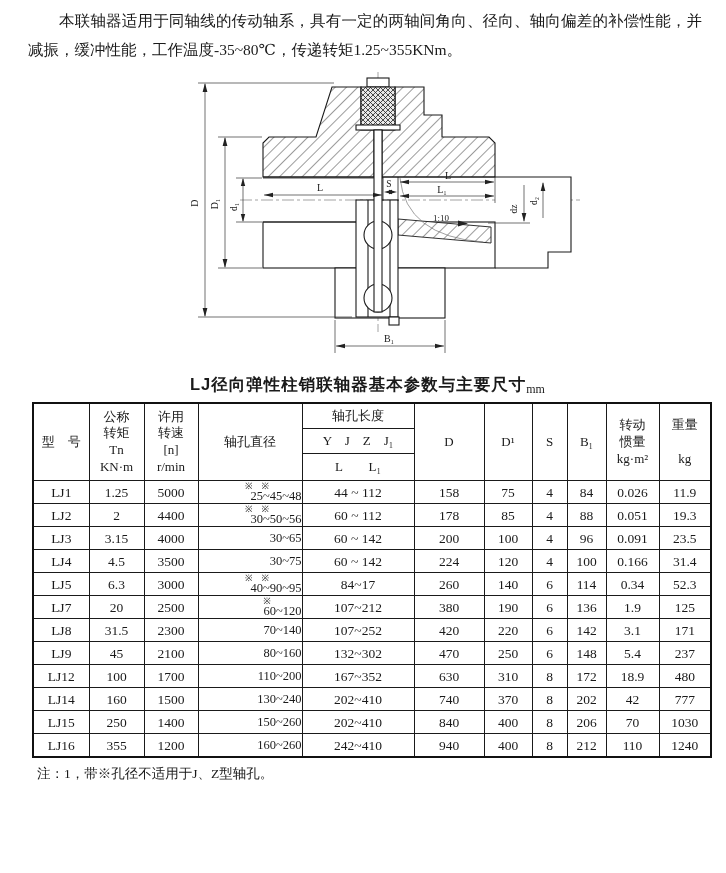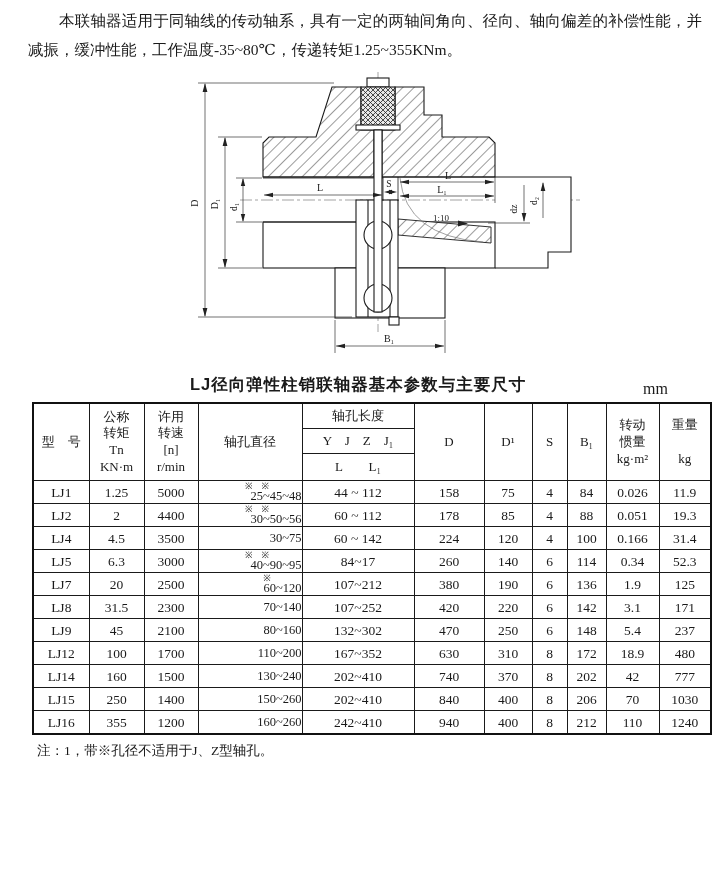--- a/index.html
+++ b/index.html
@@ -7,28 +7,28 @@
     width:726px;height:873px;margin:0 auto;background:#ffffff;
     font-family:"Liberation Serif","DejaVu Serif",serif;color:#1a1a1a;
     position:relative;overflow:hidden;
   }
   .intro{
     margin:0;padding:7px 24px 0 28px;
     font-size:15.5px;line-height:1.85;text-align:justify;text-indent:2em;
   }
   .diagram{margin:6px 0 0 148px;width:440px;height:296px;}
   .title-row{
-    display:flex;justify-content:space-between;align-items:flex-end;
+    display:flex;justify-content:flex-start;align-items:flex-end;
     padding:8px 58px 6px 190px;
   }
   .title-row h2{
     margin:0;font-size:16.5px;font-weight:700;letter-spacing:1px;
     font-family:"Liberation Sans","DejaVu Sans",sans-serif;
   }
-  .unit{font-size:16px;line-height:14px;}
+  .unit{font-size:12px;line-height:14px;}
   table.params{
     border-collapse:collapse;table-layout:fixed;
     margin-left:32px;width:678px;
     border:2px solid #111;
   }
   table.params th, table.params td{
     border:1px solid #1a1a1a;text-align:center;vertical-align:middle;
     padding:0;overflow:hidden;
   }
   thead th{height:76px;font-weight:400;font-size:13px;line-height:1.3;}
@@ -231,20 +231,35 @@
           </td>
           <td>60 ~ 112</td>
           <td>178</td>
           <td>85</td>
           <td>4</td>
           <td>88</td>
           <td>0.051</td>
           <td>19.3</td>
         </tr>
         <tr>
+          <td>LJ3</td>
+          <td>3.15</td>
+          <td>4000</td>
+          <td>
+            <div class="bore-val">30~65</div>
+          </td>
+          <td>60 ~ 142</td>
+          <td>200</td>
+          <td>100</td>
+          <td>4</td>
+          <td>96</td>
+          <td>0.091</td>
+          <td>23.5</td>
+        </tr>
+        <tr>
           <td>LJ4</td>
           <td>4.5</td>
           <td>3500</td>
           <td>
             <div class="bore-val">30~75</div>
           </td>
           <td>60 ~ 142</td>
           <td>224</td>
           <td>120</td>
           <td>4</td>

